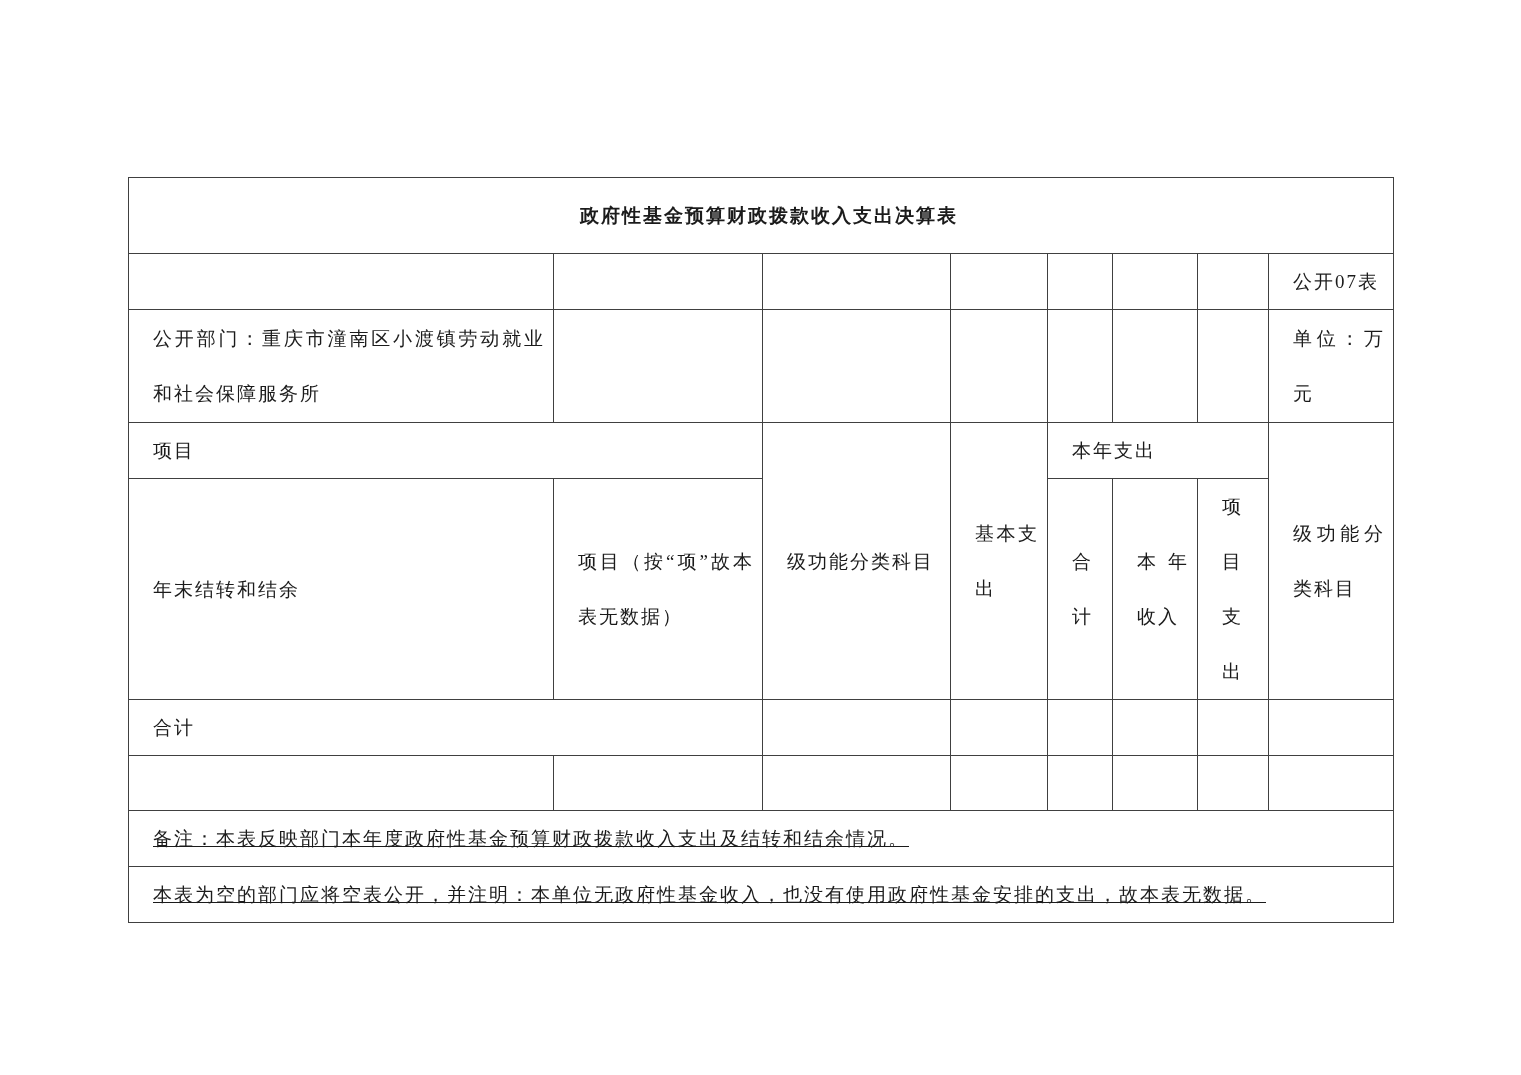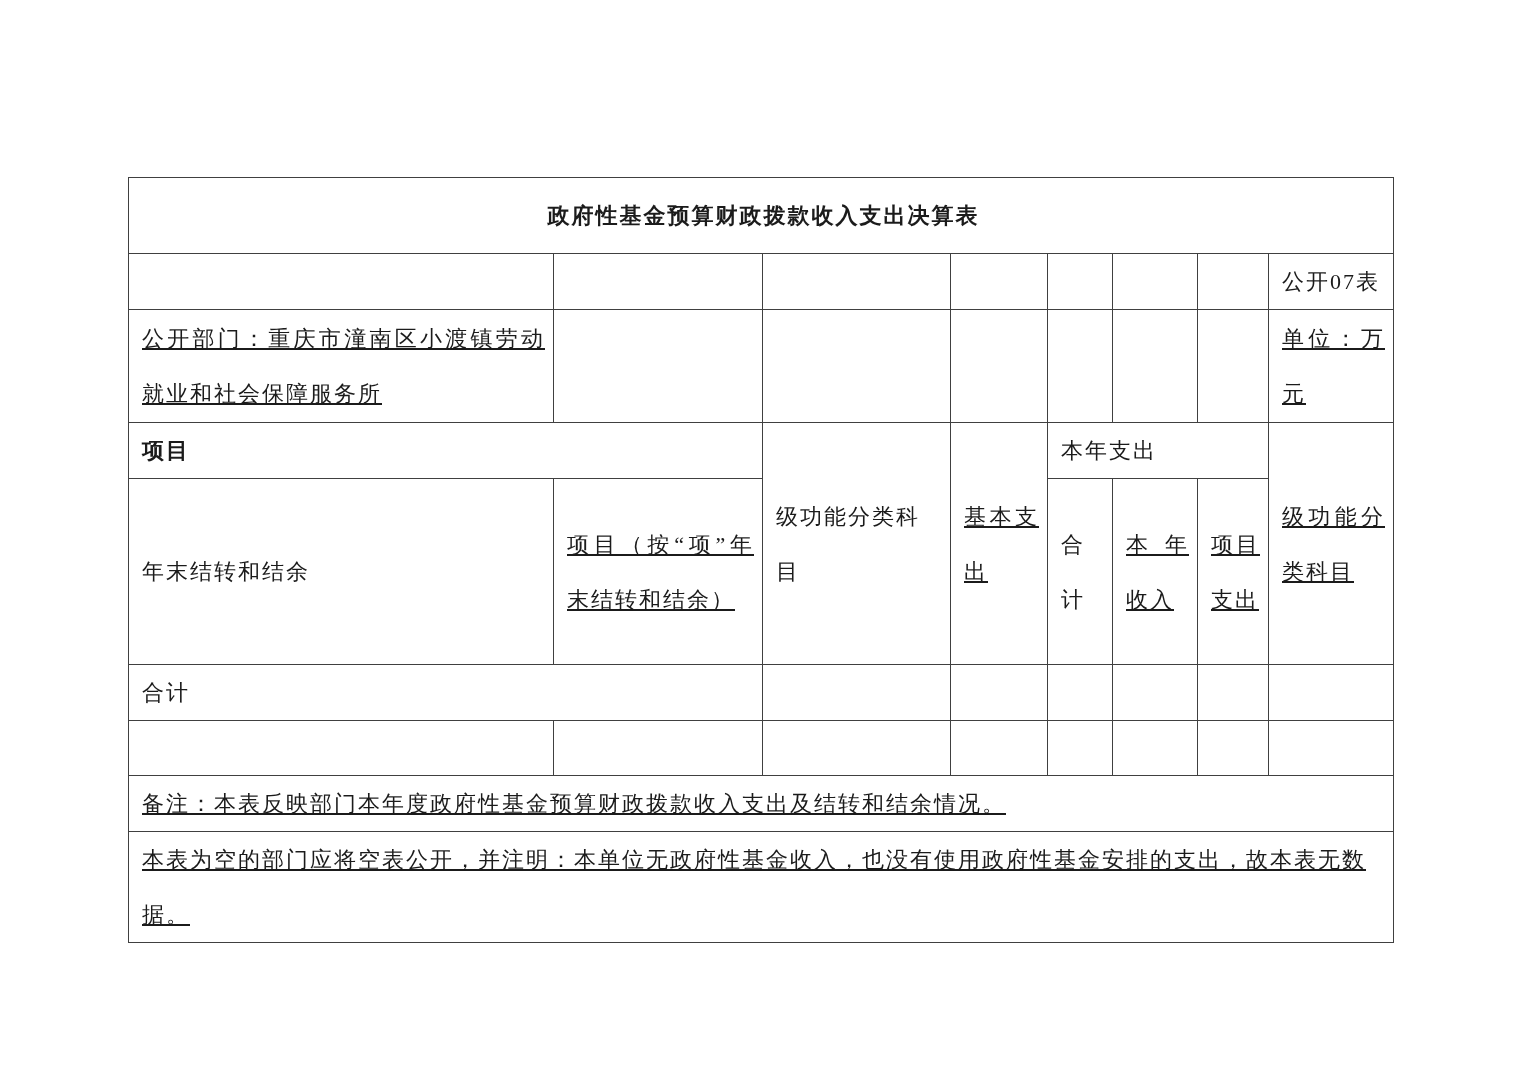--- a/index.html
+++ b/index.html
@@ -17,45 +17,44 @@
   table.doc-table {
     position: absolute;
     left: 128px;
     top: 177px;
     width: 1265px;
     border-collapse: collapse;
     table-layout: fixed;
   }
   table.doc-table td {
     border: 1px solid #404040;
-    padding: 0 8px 0 13px;
-    font-size: 22px;
+    padding: 0 8px 0 24px;
+    font-size: 19px;
     letter-spacing: 2px;
     line-height: 55px;
     vertical-align: middle;
     overflow: hidden;
     word-break: break-all;
     margin-left: 12px;
   }
   td.title-cell {
     text-align: center;
     font-weight: 700;
     font-size: 28px;
     letter-spacing: 2px;
     line-height: 34px;
     padding: 0;
   }
   td.jt {
     text-align: justify;
     text-justify: inter-character;
-    text-decoration: underline;
   }
   td.ls0 { letter-spacing: 0; }
   td.unit-cell { padding: 0 25px 0 9px; }
-  td.project-cell { border-bottom-width: 2px; font-weight: bold; }
+  td.project-cell { border-bottom-width: 2px; }
   td.note-cell {
     letter-spacing: 1px;
     line-height: 24px;
     padding-left: 10px;
     text-decoration: underline;
   }
 </style>
 </head>
 <body>
 
@@ -102,21 +101,21 @@
     <tr style="height:52px">
       <td colspan="2" class="project-cell">项目</td>
       <td rowspan="2">级功能分类科目</td>
       <td rowspan="2" class="jt">基本支出</td>
       <td colspan="3">本年支出</td>
       <td rowspan="2" class="jt">级功能分类科目</td>
     </tr>
 
     <tr style="height:186px">
       <td>年末结转和结余</td>
-      <td class="jt ls0">项目（按“项”年末结转和结余）</td>
+      <td class="jt ls0">项目（按“项”故本表无数据）</td>
       <td>合计</td>
       <td class="jt">本年收入</td>
       <td class="jt">项目支出</td>
     </tr>
 
     <tr style="height:52px">
       <td colspan="2">合计</td>
       <td></td>
       <td></td>
       <td></td>

